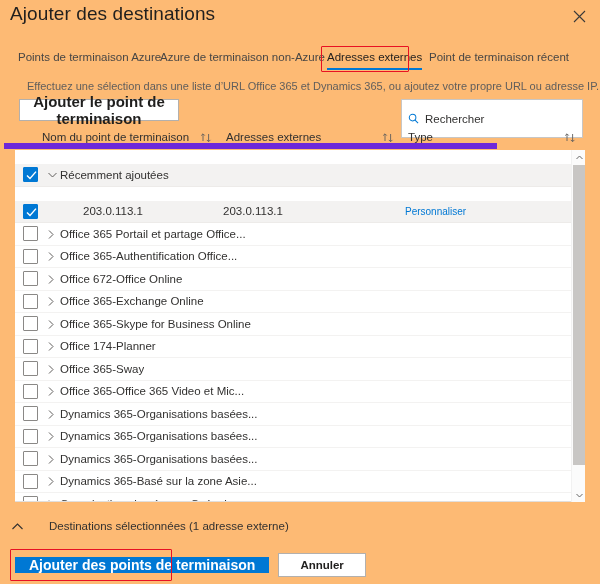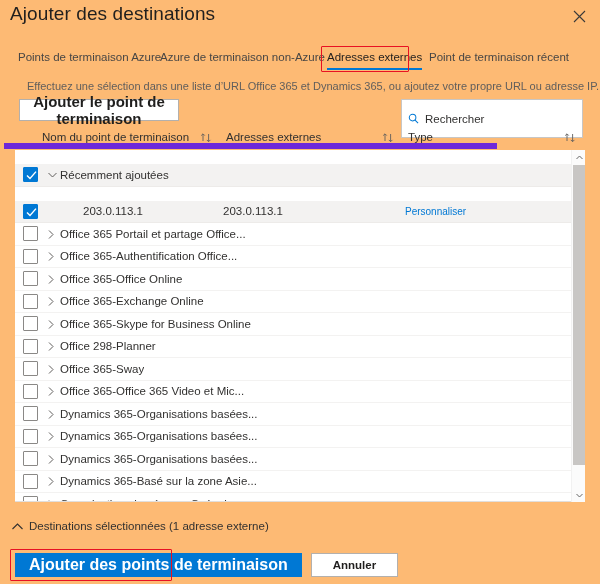--- a/index.html
+++ b/index.html
@@ -173,31 +173,32 @@
     width: 12px; height: 300px;
     background: #c8c6c4; cursor: pointer;
   }
 
   
   .sel-summary {
     position: absolute; left: 12px; top: 520px;
     display: flex; align-items: center;
     font-size: 11.5px; color: #323130;
     cursor: pointer;
+    gap: 20px;
   }
   .sel-summary .caret { margin-right: 6px; display: block; }
 
   .footer-btns {
     position: absolute; left: 15px; top: 553px;
     display: flex; align-items: center; gap: 9px;
   }
   .btn-primary {
-    height: 24px; padding: 0 13px;
+    height: 16px; padding: 0 13px;
     background: #0078d4; border: 1px solid #0078d4; color: #ffffff;
-    font-family: inherit; font-size: 16px; font-weight: 700;
+    font-family: inherit; font-size: 14px; font-weight: 700;
     cursor: pointer; display: flex; align-items: center; justify-content: center;
     white-space: nowrap;
   }
   .btn-secondary {
     height: 24px; padding: 0 21px;
     background: #ffffff; border: 1px solid #b3b0ad; color: #201f1e;
     font-family: inherit; font-size: 11.5px; font-weight: 700;
     cursor: pointer; display: flex; align-items: center; justify-content: center;
     white-space: nowrap;
   }
@@ -313,21 +314,21 @@
         </span>
         <span class="cell-name l0">Office 365-Authentification Office...</span>
       </div>
       <div class="row">
         <div class="cb"></div>
         <span class="chev l0">
           <svg width="6" height="9" viewBox="0 0 6 9">
             <path d="M1 0.5 L5 4.5 L1 8.5" stroke="#605e5c" stroke-width="1" fill="none"></path>
           </svg>
         </span>
-        <span class="cell-name l0">Office 365-Office Online</span>
+        <span class="cell-name l0">Office 672-Office Online</span>
       </div>
       <div class="row">
         <div class="cb"></div>
         <span class="chev l0">
           <svg width="6" height="9" viewBox="0 0 6 9">
             <path d="M1 0.5 L5 4.5 L1 8.5" stroke="#605e5c" stroke-width="1" fill="none"></path>
           </svg>
         </span>
         <span class="cell-name l0">Office 365-Exchange Online</span>
       </div>
@@ -340,21 +341,21 @@
         </span>
         <span class="cell-name l0">Office 365-Skype for Business Online</span>
       </div>
       <div class="row">
         <div class="cb"></div>
         <span class="chev l0">
           <svg width="6" height="9" viewBox="0 0 6 9">
             <path d="M1 0.5 L5 4.5 L1 8.5" stroke="#605e5c" stroke-width="1" fill="none"></path>
           </svg>
         </span>
-        <span class="cell-name l0">Office 298-Planner</span>
+        <span class="cell-name l0">Office 174-Planner</span>
       </div>
       <div class="row">
         <div class="cb"></div>
         <span class="chev l0">
           <svg width="6" height="9" viewBox="0 0 6 9">
             <path d="M1 0.5 L5 4.5 L1 8.5" stroke="#605e5c" stroke-width="1" fill="none"></path>
           </svg>
         </span>
         <span class="cell-name l0">Office 365-Sway</span>
       </div>

